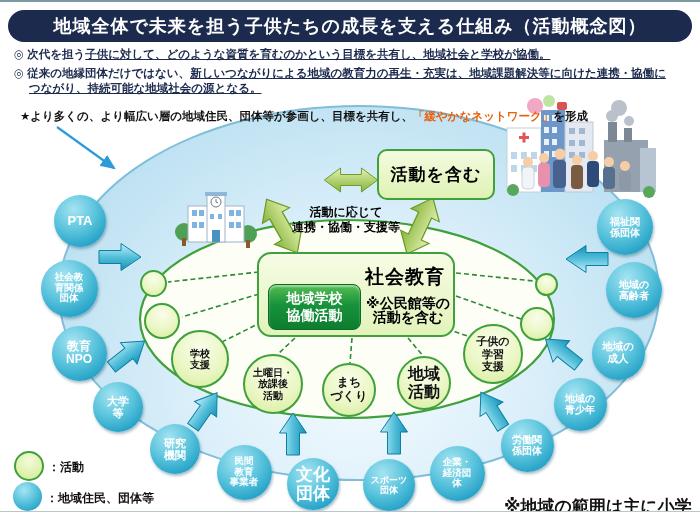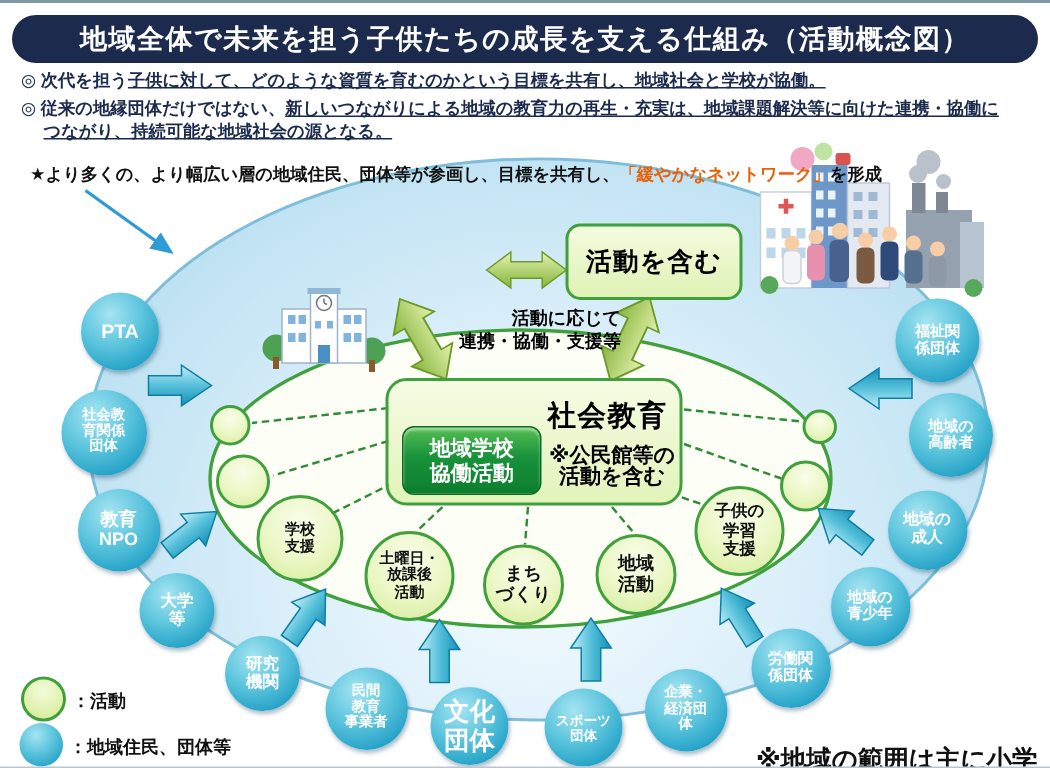--- a/index.html
+++ b/index.html
@@ -56,21 +56,21 @@
   
   .topbox{
     position:absolute;border:2.5px solid #3fa03c;border-radius:10px;box-sizing:border-box;
     background:linear-gradient(180deg,#f4fbdf,#dff2b4);
     display:flex;align-items:center;justify-content:center;
     font-weight:bold;font-size:17px;color:#000;z-index:4;letter-spacing:1px;
   }
   #school-box{left:208px;top:147px;width:118px;height:51px;}
   #family-box{left:377px;top:147px;width:118px;height:51px;}
   .link-note{
-    position:absolute;left:298px;top:203px;width:116px;text-align:right;
+    position:absolute;left:288px;top:203px;width:116px;text-align:center;
     font-weight:bold;font-size:12px;line-height:15px;color:#000;z-index:4;white-space:pre-line;
   }
   
   .center-box{
     position:absolute;left:257px;top:250px;width:198px;height:85px;box-sizing:border-box;
     border:2.5px solid #3fa03c;border-radius:14px;
     background:linear-gradient(180deg,#f6fce4,#e2f3ba);z-index:4;
   }
   .cb-title{position:absolute;left:106px;top:10px;font-size:19px;font-weight:bold;color:#000;letter-spacing:1px;}
   .inner-box{
@@ -260,21 +260,21 @@
   <div id="nodes">
       <div class="act-circle" style="left: 139.5px; top: 267.5px; width: 27px; height: 27px; font-size: 10px;"></div>
       <div class="act-circle" style="left: 144px; top: 301px; width: 36px; height: 36px; font-size: 10px;"></div>
       <div class="act-circle" style="left: 171px; top: 328px; width: 58px; height: 58px; font-size: 10px;">学校
 支援</div>
       <div class="act-circle" style="left: 243px; top: 352px; width: 60px; height: 60px; font-size: 10px;">土曜日・
 放課後
 活動</div>
       <div class="act-circle" style="left: 322px; top: 361px; width: 54px; height: 54px; font-size: 12px;">まち
 づくり</div>
-      <div class="act-circle" style="left: 397px; top: 354px; width: 54px; height: 54px; font-size: 12px;">地域
+      <div class="act-circle" style="left: 397px; top: 354px; width: 54px; height: 54px; font-size: 16px;">地域
 活動</div>
       <div class="act-circle" style="left: 463px; top: 322px; width: 60px; height: 60px; font-size: 11px;">子供の
 学習
 支援</div>
       <div class="act-circle" style="left: 520px; top: 305px; width: 34px; height: 34px; font-size: 10px;"></div>
       <div class="act-circle" style="left: 534.5px; top: 270.5px; width: 23px; height: 23px; font-size: 10px;"></div>
       <div class="blue-circle" style="left: 54px; top: 193px; width: 52px; height: 52px; font-size: 13px;">PTA</div>
       <div class="blue-circle" style="left: 40.5px; top: 257.5px; width: 57px; height: 57px; font-size: 9.5px;">社会教
 育関係
 団体</div>

